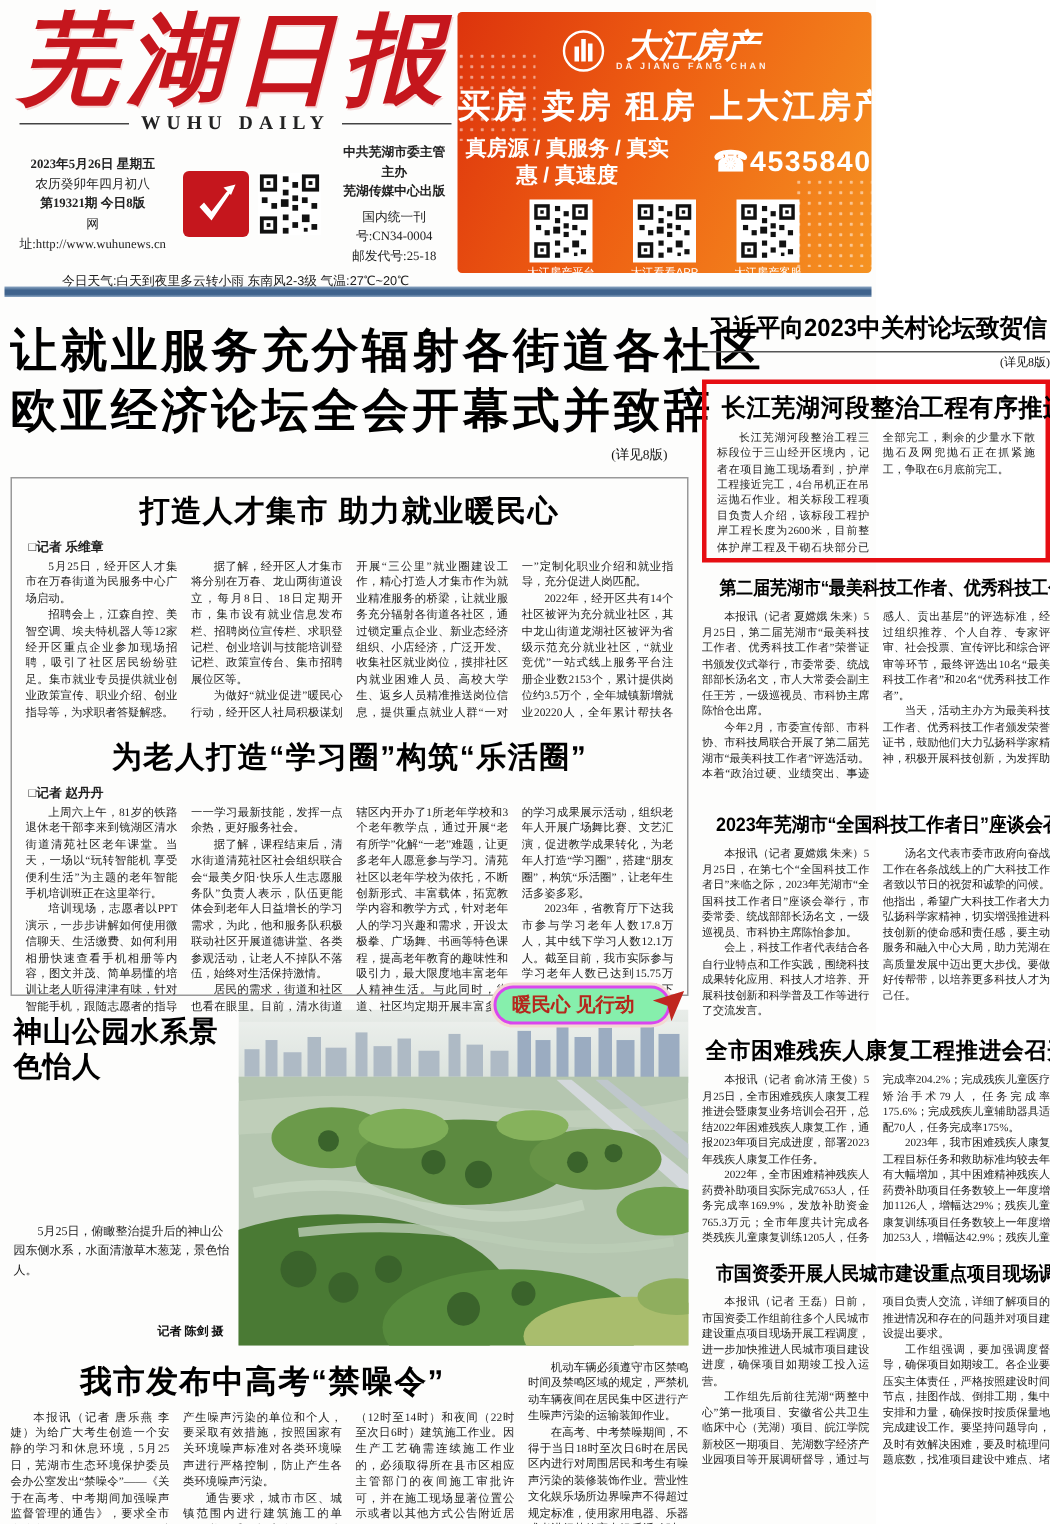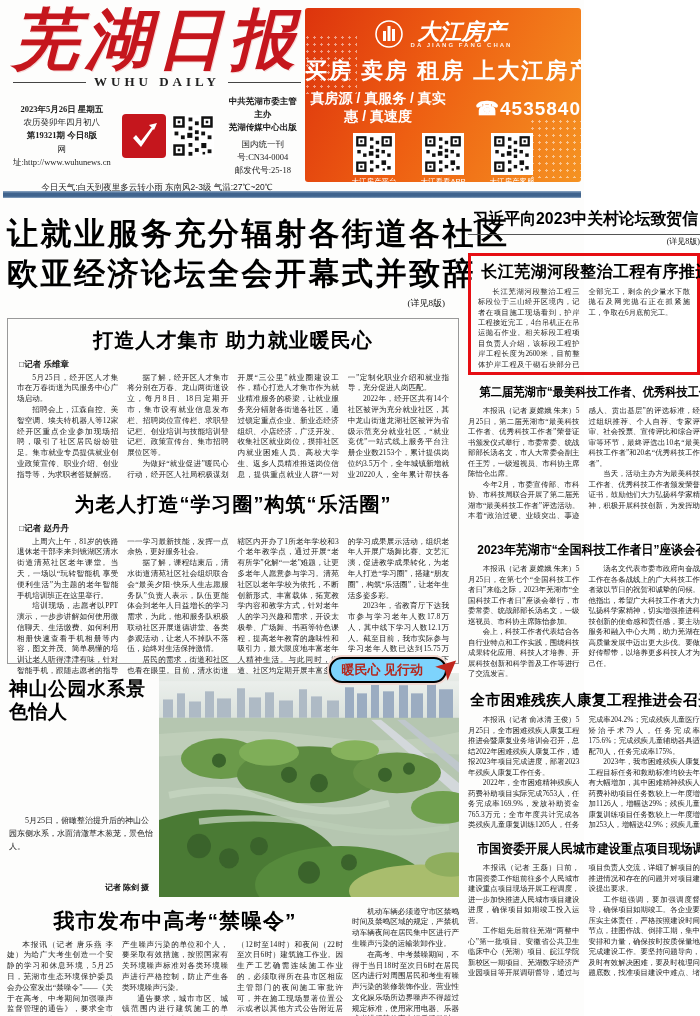--- a/index.html
+++ b/index.html
@@ -61,21 +61,21 @@
   .t20 { font-size:20px; letter-spacing:1px; }
   .byline { font-size:8.5px; color:#222; margin:5px 0 2px 2px; font-weight:bold; }
   .body { font-size:7.6px; line-height:1.42; color:#1c1c1c; font-family:"Liberation Serif", serif; column-fill:auto; overflow:hidden; }
   .para { text-indent:2em; text-align:justify; margin:0; }
   .cols4 { columns:4; column-gap:9px; }
   .cols3 { columns:3; column-gap:9px; }
   .cols2 { columns:2; column-gap:9px; }
   .talent-body { height:112px; }
   .elder-wrap { position:relative; margin-top:6px; }
   .elder-body { height:148px; }
-  .badge { position:absolute; right:2px; bottom:2px; background:#7dd3fc; border:2px solid #000000; border-radius:14px;
+  .badge { position:absolute; right:2px; bottom:2px; background:#86efac; border:2px solid #d946ef; border-radius:14px;
     box-shadow:0 0 0 2px #f3d9d2; padding:2px 22px 2px 10px; font-size:13px; font-weight:900; color:#b5271c; white-space:nowrap; }
   .badge-arrow { position:absolute; right:-14px; bottom:-2px; font-size:26px; color:#c0271f; transform:rotate(-42deg); font-weight:900; }
 
   
   .photo-sec { display:flex; margin-top:9px; height:224px; }
   .photo-left { width:152px; padding:4px 6px 4px 2px; display:flex; flex-direction:column; }
   .photo-title { font-size:19px; font-weight:900; letter-spacing:0.5px; color:#000; line-height:1.25; }
   .photo-cap { margin-top:auto; margin-bottom:28px; font-size:8px; line-height:1.6; color:#222; font-family:"Liberation Serif", serif; text-indent:2em; }
   .photo-credit { text-align:right; font-size:8px; font-weight:bold; padding-right:4px; font-family:"Liberation Serif",serif; }
   .photo-img { flex:1; }

